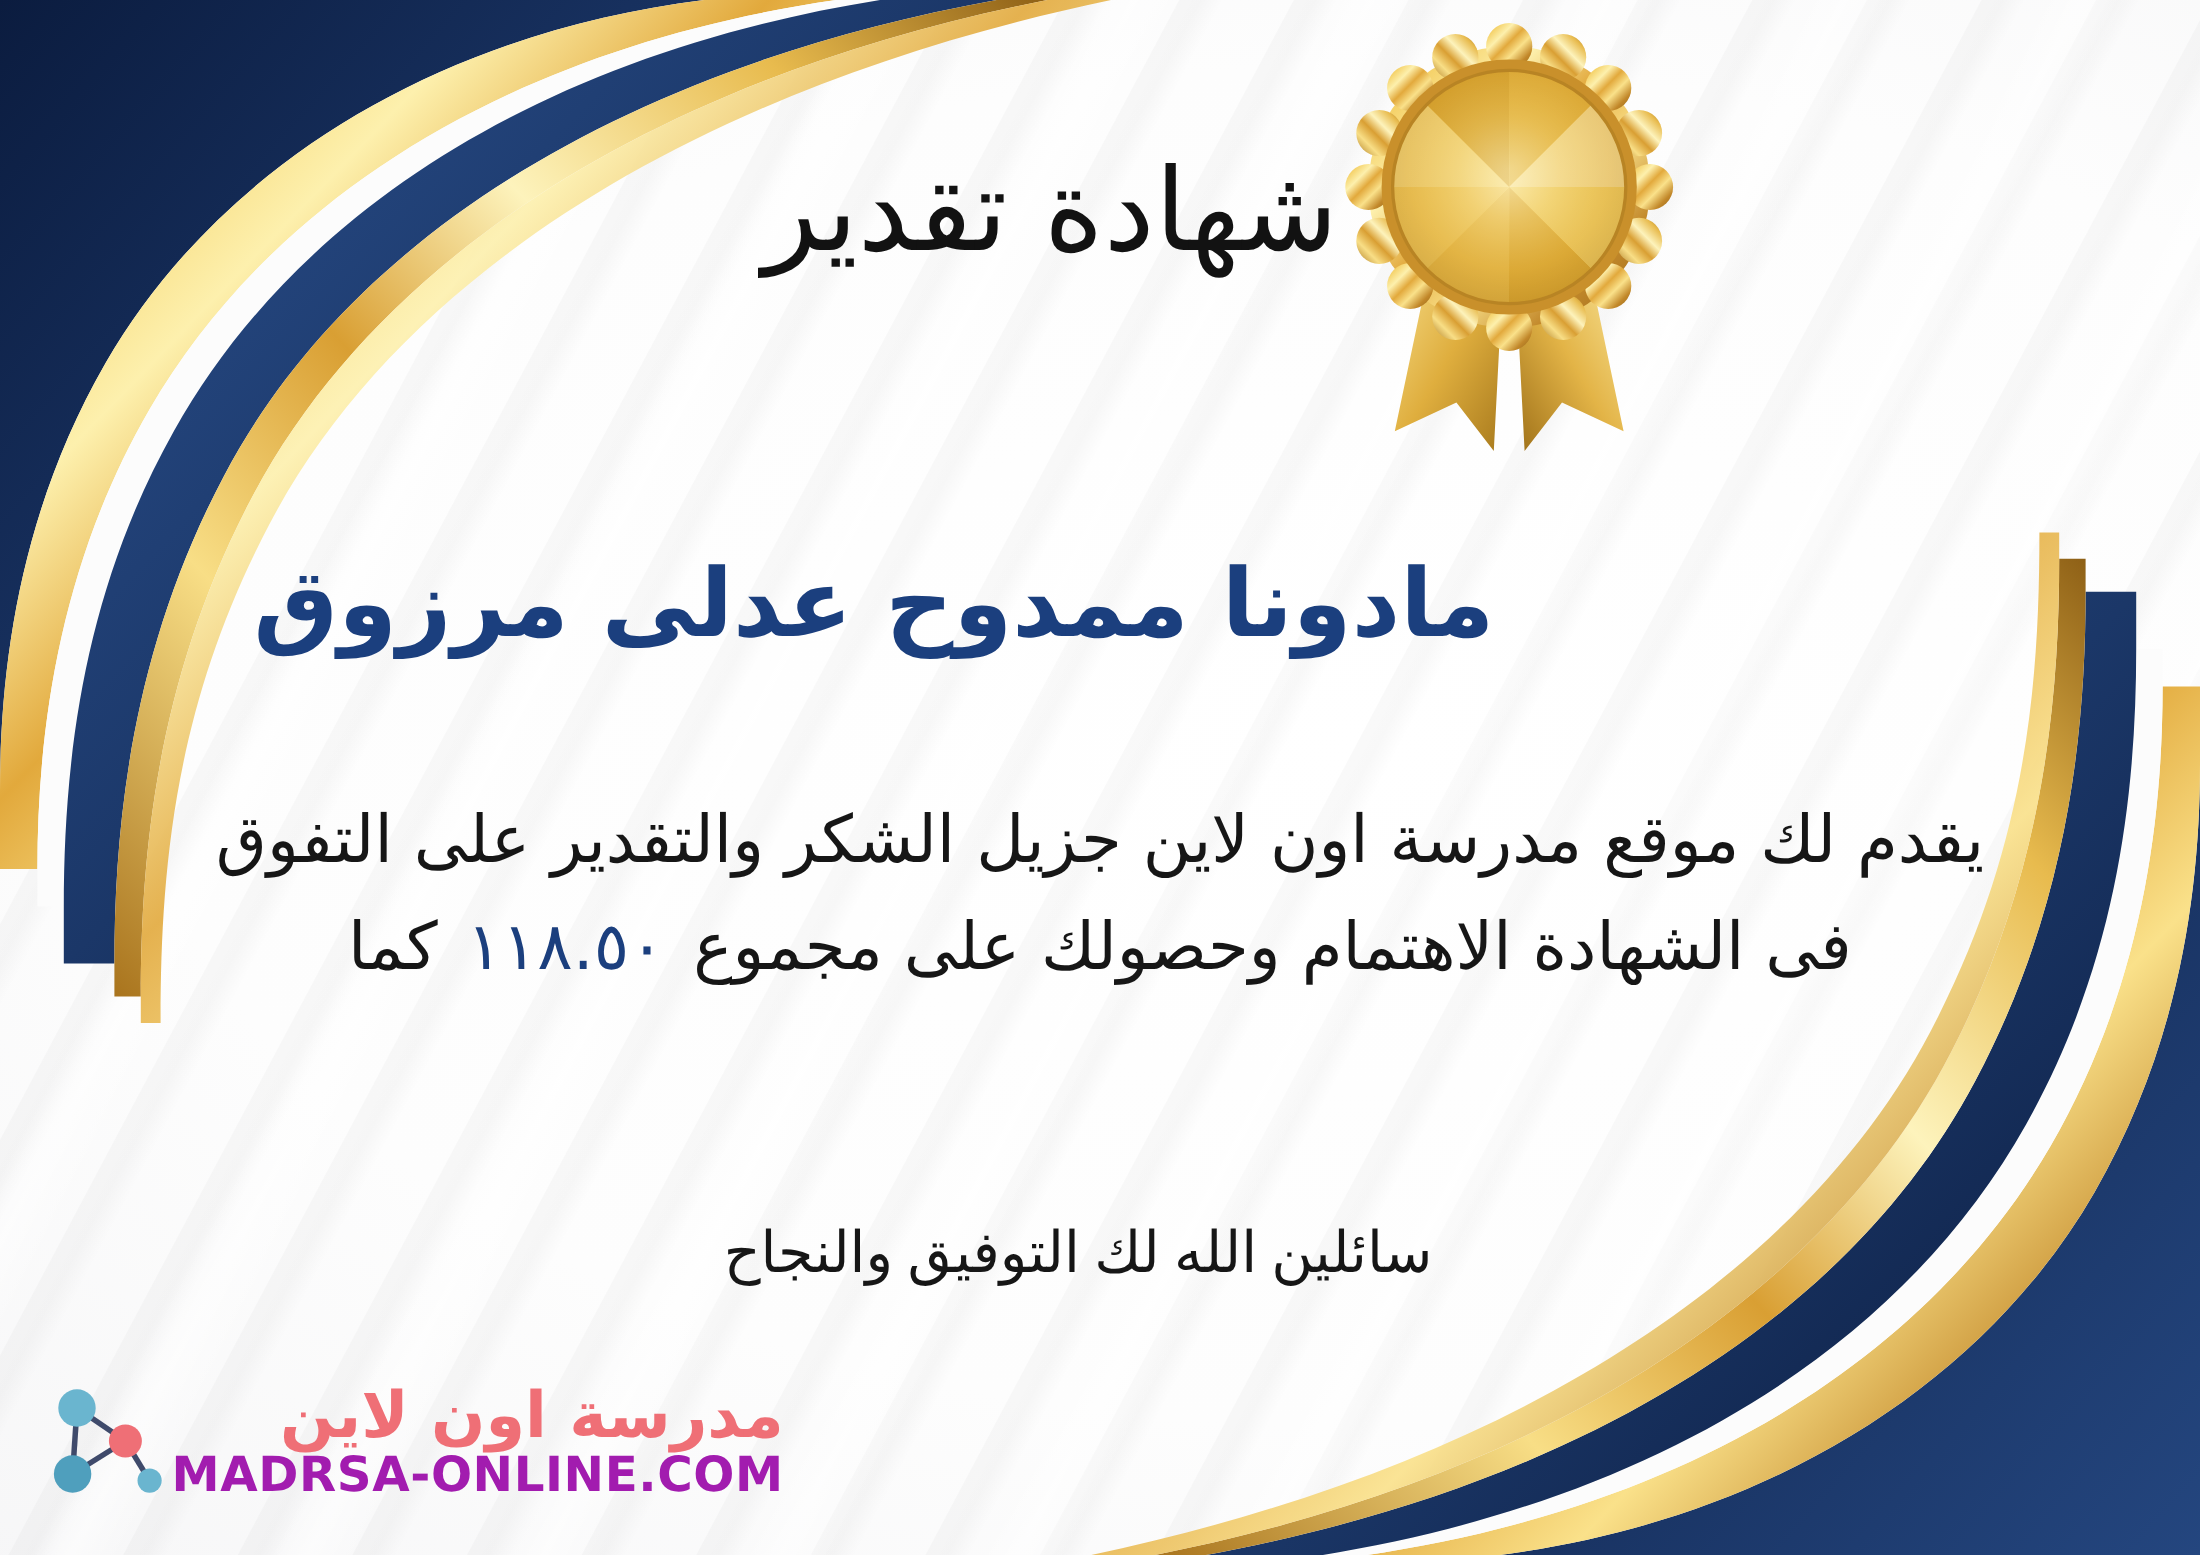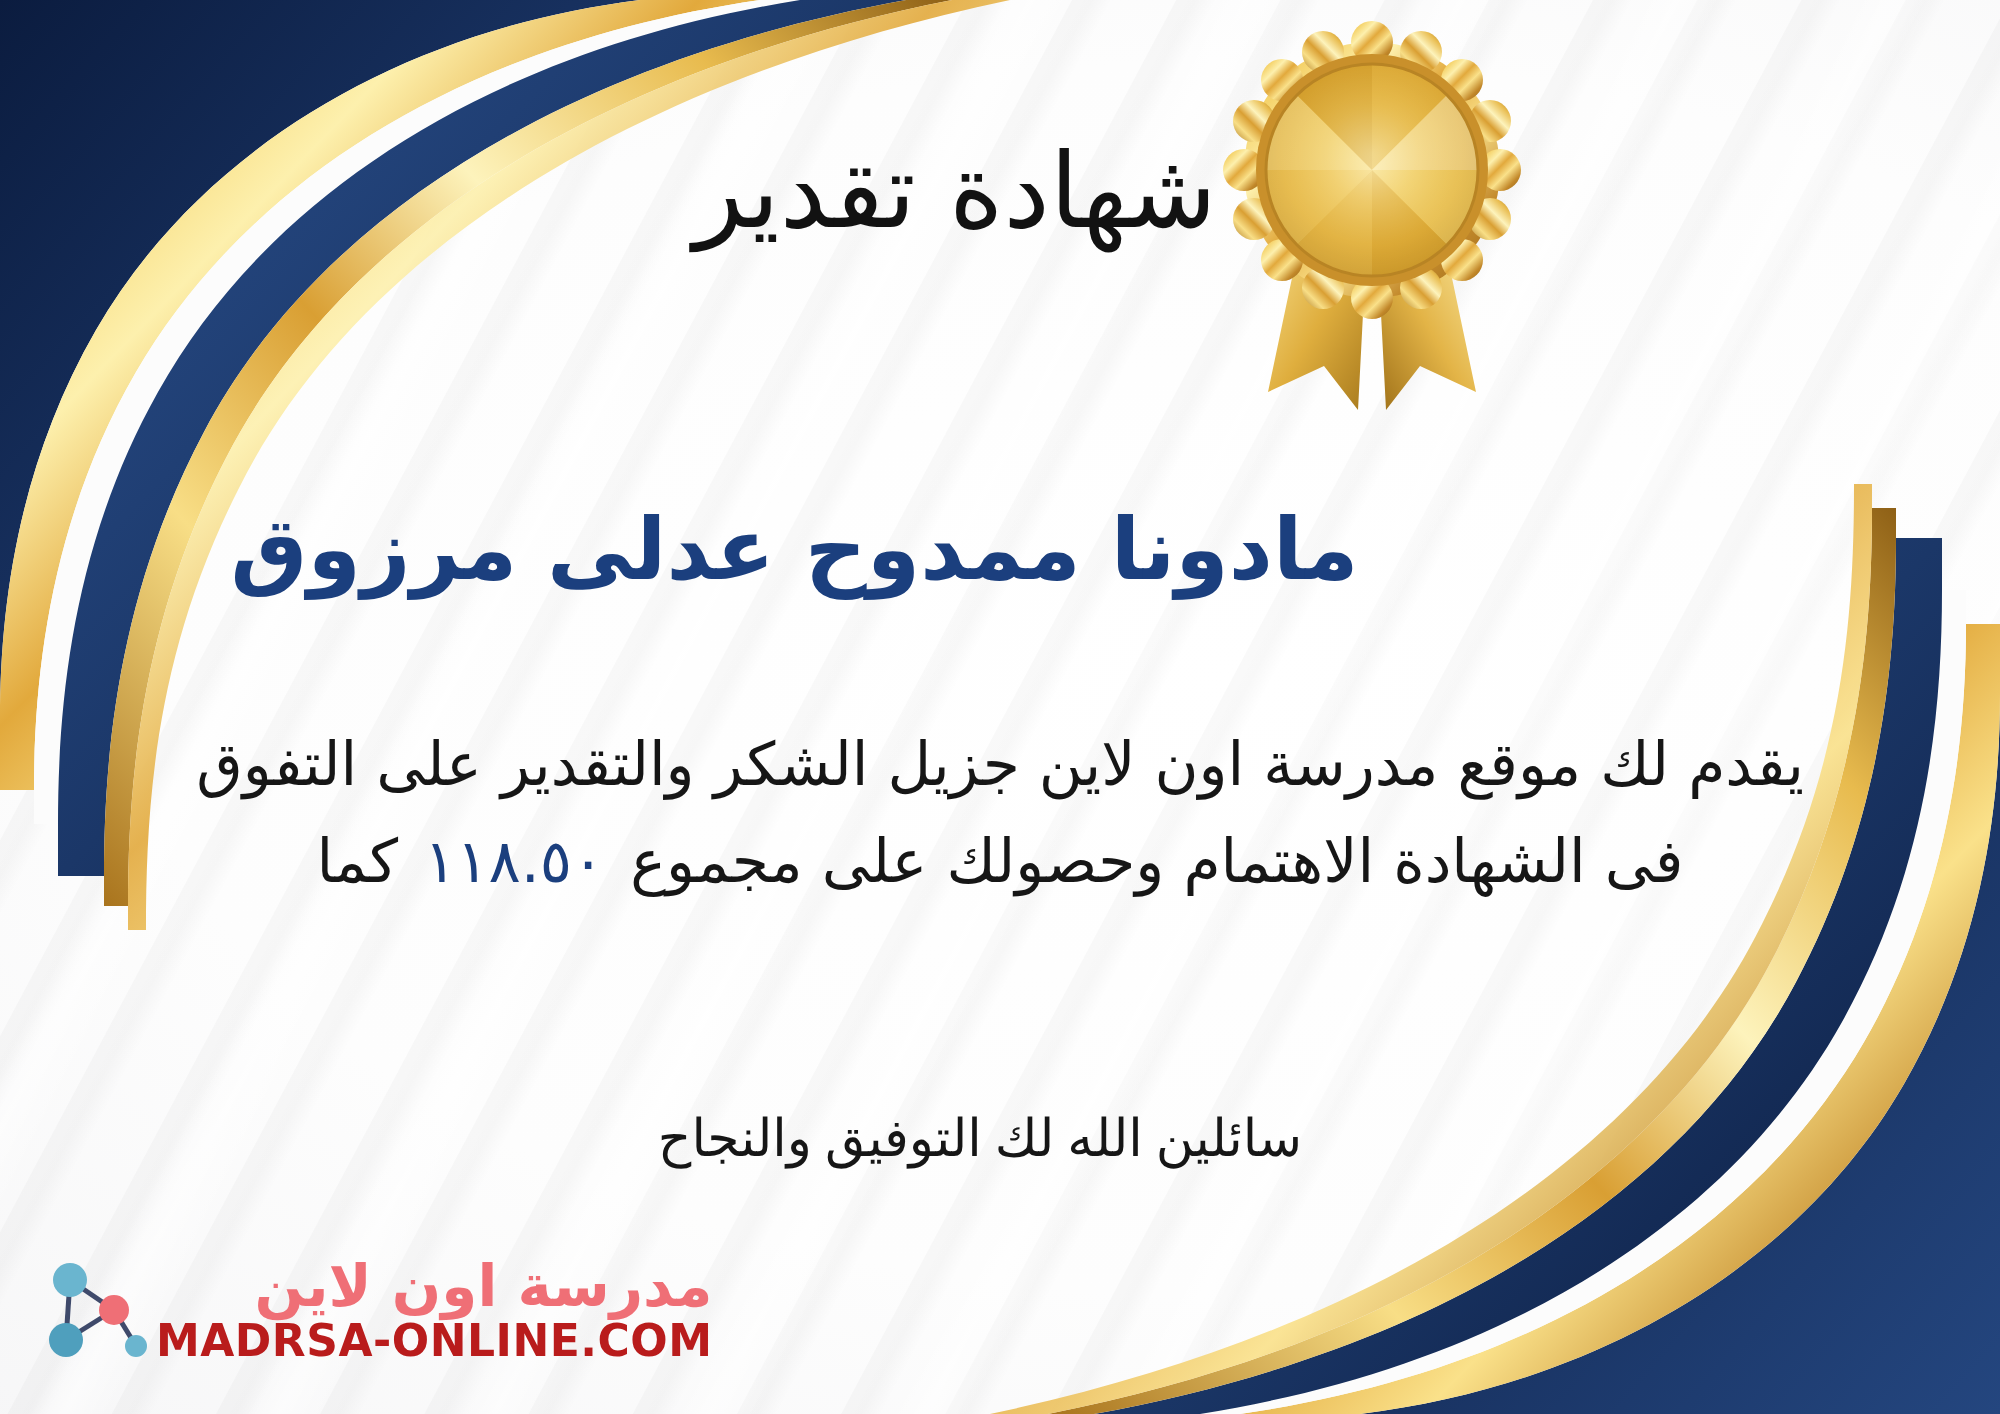--- a/index.html
+++ b/index.html
@@ -144,21 +144,21 @@
   .brand-ar {
     font-size: 58px;
     font-weight: 700;
     color: #ef6f76;
     line-height: 1.05;
     white-space: nowrap;
   }
   .brand-en {
     font-size: 44px;
     font-weight: 700;
-    color: #b91c1c;
+    color: #a21caf;
     letter-spacing: 0.5px;
     line-height: 1.1;
     direction: ltr;
     white-space: nowrap;
   }
   .brand-mark { flex: 0 0 auto; }
 </style>
 </head>
 <body>
 

